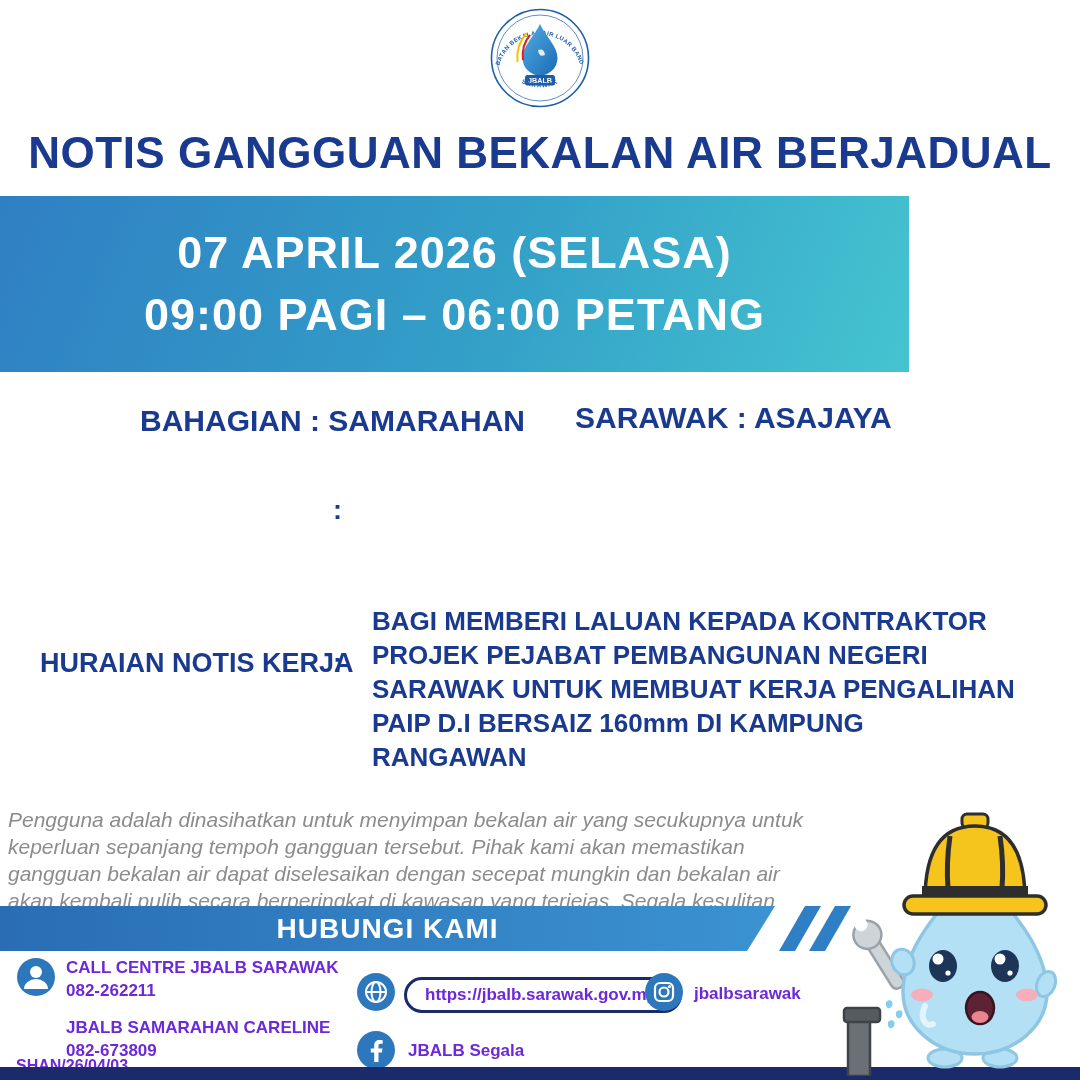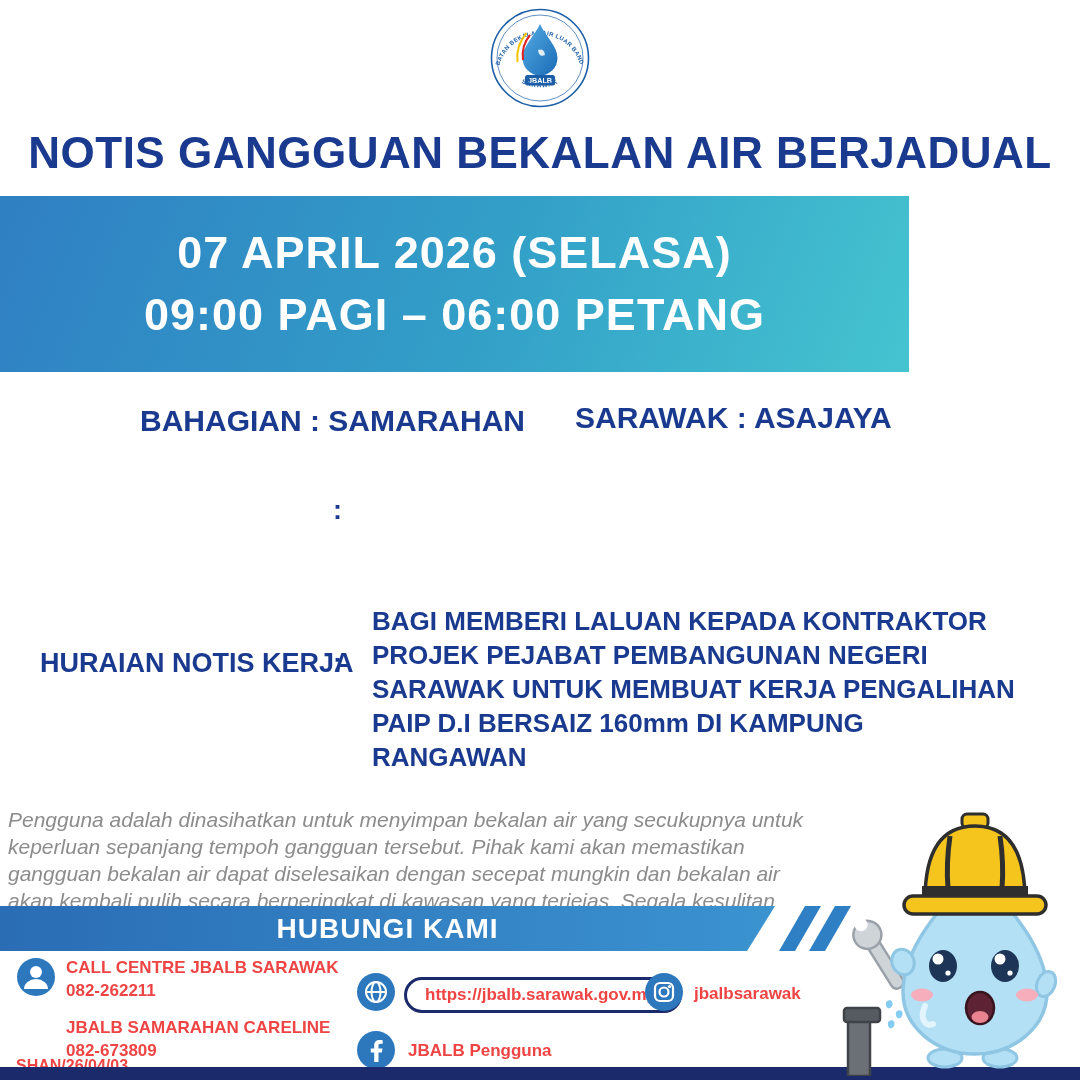--- a/index.html
+++ b/index.html
@@ -49,21 +49,21 @@
     display:flex; align-items:center; justify-content:center;
   }
   .contact-bar-text { color:#ffffff; font-size:28px; font-weight:bold; letter-spacing:1px; }
   .bar-stripe {
     position:absolute; top:906px; height:45px; width:16px;
     background:#2f7fc4; transform:skewX(-30deg);
   }
   .bar-stripe.s1 { left:792px; }
   .bar-stripe.s2 { left:822px; }
   
-  .c-navy { color:#ef4444; font-weight:bold; }
+  .c-navy { color:#6d28d9; font-weight:bold; }
   .icon-circle { position:absolute; width:40px; height:40px; }
   .person-icon { left:16px; top:957px; }
   .globe-icon  { left:356px; top:972px; }
   .fb-icon     { left:356px; top:1030px; }
   .ig-icon     { left:644px; top:972px; }
   .cc-label      { position:absolute; left:66px; top:958px;  font-size:17px; }
   .cc-phone      { position:absolute; left:66px; top:981px;  font-size:17px; }
   .careline-label{ position:absolute; left:66px; top:1018px; font-size:17px; }
   .careline-phone{ position:absolute; left:66px; top:1041px; font-size:17px; }
   .website-pill {
@@ -165,21 +165,21 @@
     </svg>
   </div>
   <div class="ig-text c-navy">jbalbsarawak</div>
 
   <div class="icon-circle fb-icon">
     <svg viewBox="0 0 40 40" width="40" height="40">
       <circle cx="20" cy="20" r="19" fill="#2d77bd"></circle>
       <path d="M22.5 32 v-9.5 h3.4 l0.6 -4 h-4 v-2.6 c0-1.2 0.5-2.1 2.2-2.1 h2 V10.2 c-0.4-0.05-1.7-0.2-3.2-0.2 c-3.2 0-5.3 1.9-5.3 5.4 v3.1 h-3.4 v4 h3.4 V32 Z" fill="#ffffff"></path>
     </svg>
   </div>
-  <div class="fb-text c-navy">JBALB Pengguna</div>
+  <div class="fb-text c-navy">JBALB Segala</div>
 
   <div class="ref-code c-navy">SHAN/26/04/03</div>
 
   <div class="footer-bar"></div>
 
   <div class="mascot">
     <svg viewBox="0 0 220 270" width="220" height="270">
 
       <g>
         <rect x="8" y="212" width="22" height="58" fill="#6b7077" stroke="#3f4348" stroke-width="2.5"></rect>

